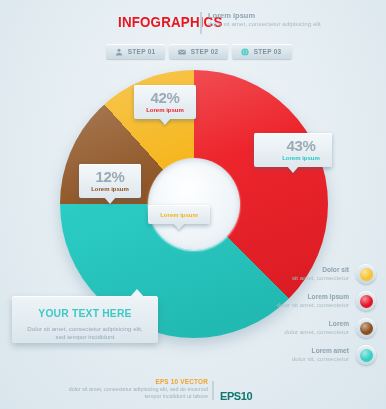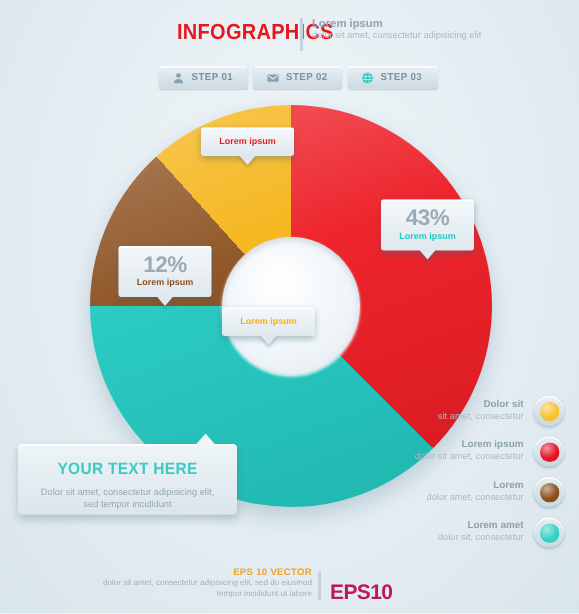--- a/index.html
+++ b/index.html
@@ -65,21 +65,21 @@
   }
   .bub .pct{font-size:15px;font-weight:bold;color:#9aabb6;line-height:15px;letter-spacing:-.3px;}
   .bub .sub{font-size:6px;font-weight:bold;line-height:8px;margin-top:1px;}
   .bub .tail{
     position:absolute;left:50%;bottom:-6px;margin-left:-6px;
     width:0;height:0;border-left:6px solid transparent;border-right:6px solid transparent;
     border-top:7px solid #dfe8ee;
     filter:drop-shadow(0 2px 1px rgba(70,100,120,.30));
   }
   #bub0{left:134px;top:85px;}
-  #bub1{left:254px;top:133px;}
+  #bub1{left:254px;top:133px;padding-left:16px;}
   #bub2{left:79px;top:164px;}
   #bub3{left:148px;top:205px;}
 
   
   .ytbox{
     position:absolute;left:12px;top:296px;width:146px;height:47px;border-radius:3px;
     background:linear-gradient(#eef4f7,#dae5ec);
     box-shadow:0 3px 6px rgba(80,110,130,.33),inset 0 1px 0 rgba(255,255,255,.9);
   }
   .ytbox .tip{
@@ -110,21 +110,21 @@
     display:flex;align-items:center;justify-content:center;
   }
   .ldot i{display:block;width:13px;height:13px;border-radius:50%;}
 
   
   .footer{position:absolute;left:0;bottom:5px;width:386px;height:26px;}
   .f-left{position:absolute;right:178px;bottom:4px;text-align:right;width:150px;}
   .f-left .fa{font-size:6.4px;font-weight:bold;color:#f3a227;line-height:8px;letter-spacing:.2px;}
   .f-left .fb{font-size:5.4px;color:#9fb2bd;line-height:7px;}
   .f-rule{position:absolute;left:212px;bottom:4px;width:2px;height:19px;background:#c3d2dc;}
-  .f-eps{position:absolute;left:220px;bottom:2px;font-size:14px;font-weight:bold;color:#be185d;letter-spacing:-.4px;}
+  .f-eps{position:absolute;left:220px;bottom:2px;font-size:11px;font-weight:bold;color:#0f766e;letter-spacing:-.4px;}
 </style>
 </head>
 <body>
 
 <div class="stage">
 
   <div class="header">
     <div class="hdr-title">INFOGRAPHICS</div>
     <div class="hdr-rule"></div>
     <div class="hdr-sub">
@@ -168,20 +168,21 @@
 
   </div>
 
   <div class="donut-wrap">
     <div class="donut" id="donut-ring" style="background: conic-gradient(rgb(237, 28, 36) 35deg, rgb(237, 28, 36) 135deg, rgb(34, 201, 193) 135deg, rgb(34, 201, 193) 270deg, rgb(139, 79, 30) 270deg, rgb(139, 79, 30) 318deg, rgb(245, 178, 16) 318deg, rgb(245, 178, 16) 395deg);"></div>
     <div class="donut-gloss"></div>
     <div class="donut-hole"></div>
   </div>
 
   <div class="bub" id="bub0">
+    <div class="pct">42%</div>
     <div class="sub" style="color: rgb(237, 28, 36);">Lorem ipsum</div>
     <div class="tail"></div>
   </div>
 
   <div class="bub" id="bub1">
     <div class="pct">43%</div>
     <div class="sub" style="color: rgb(34, 201, 193);">Lorem ipsum</div>
     <div class="tail"></div>
   </div>
 

